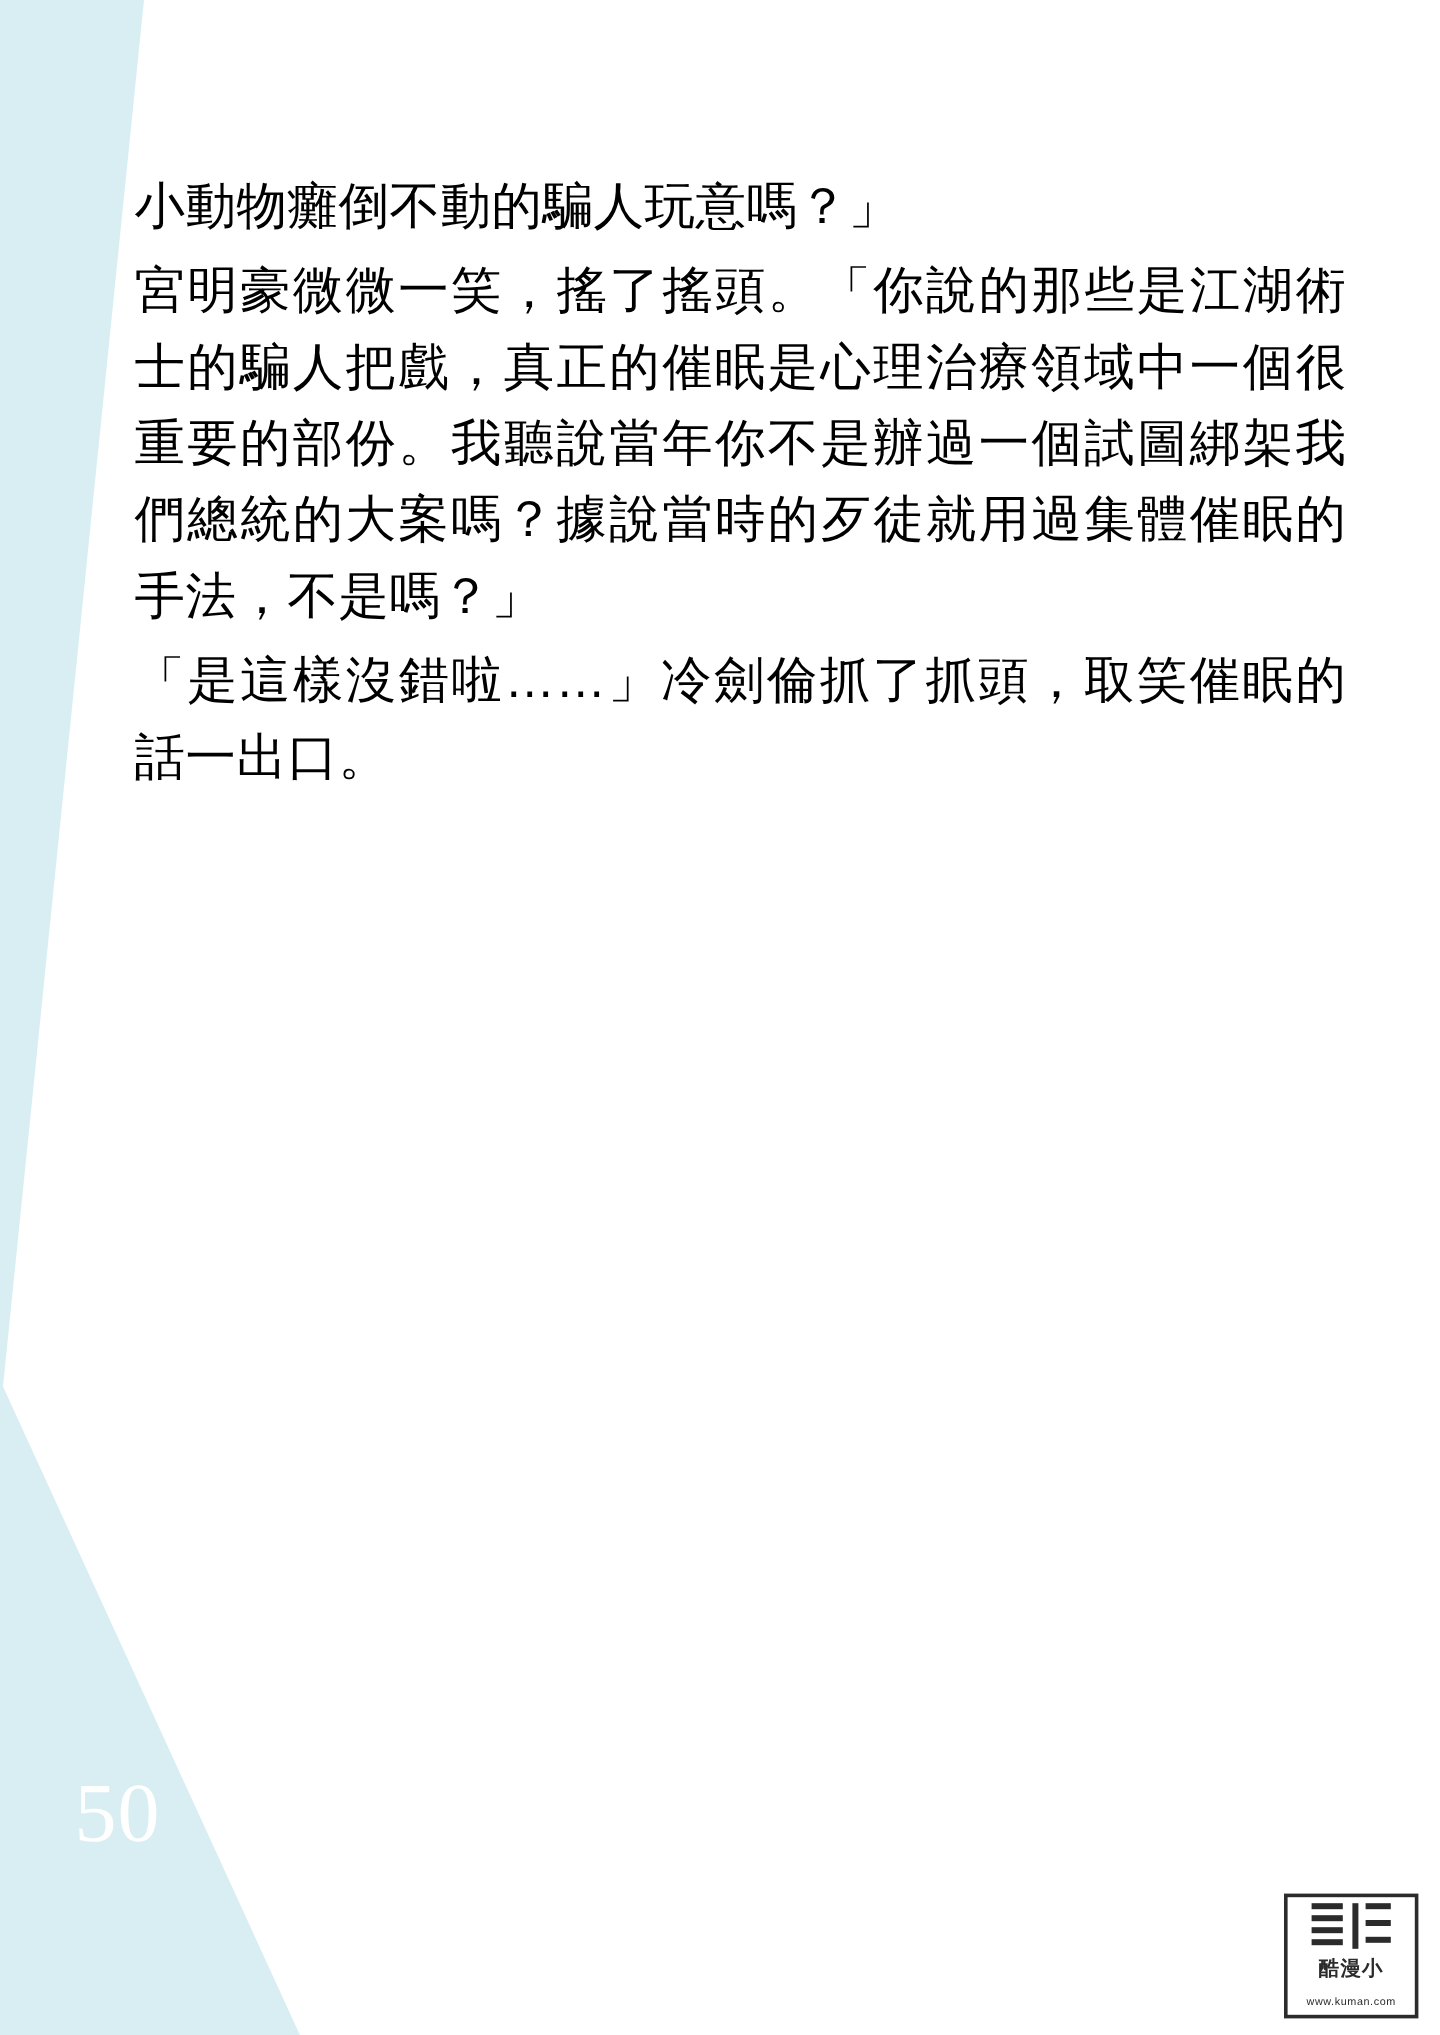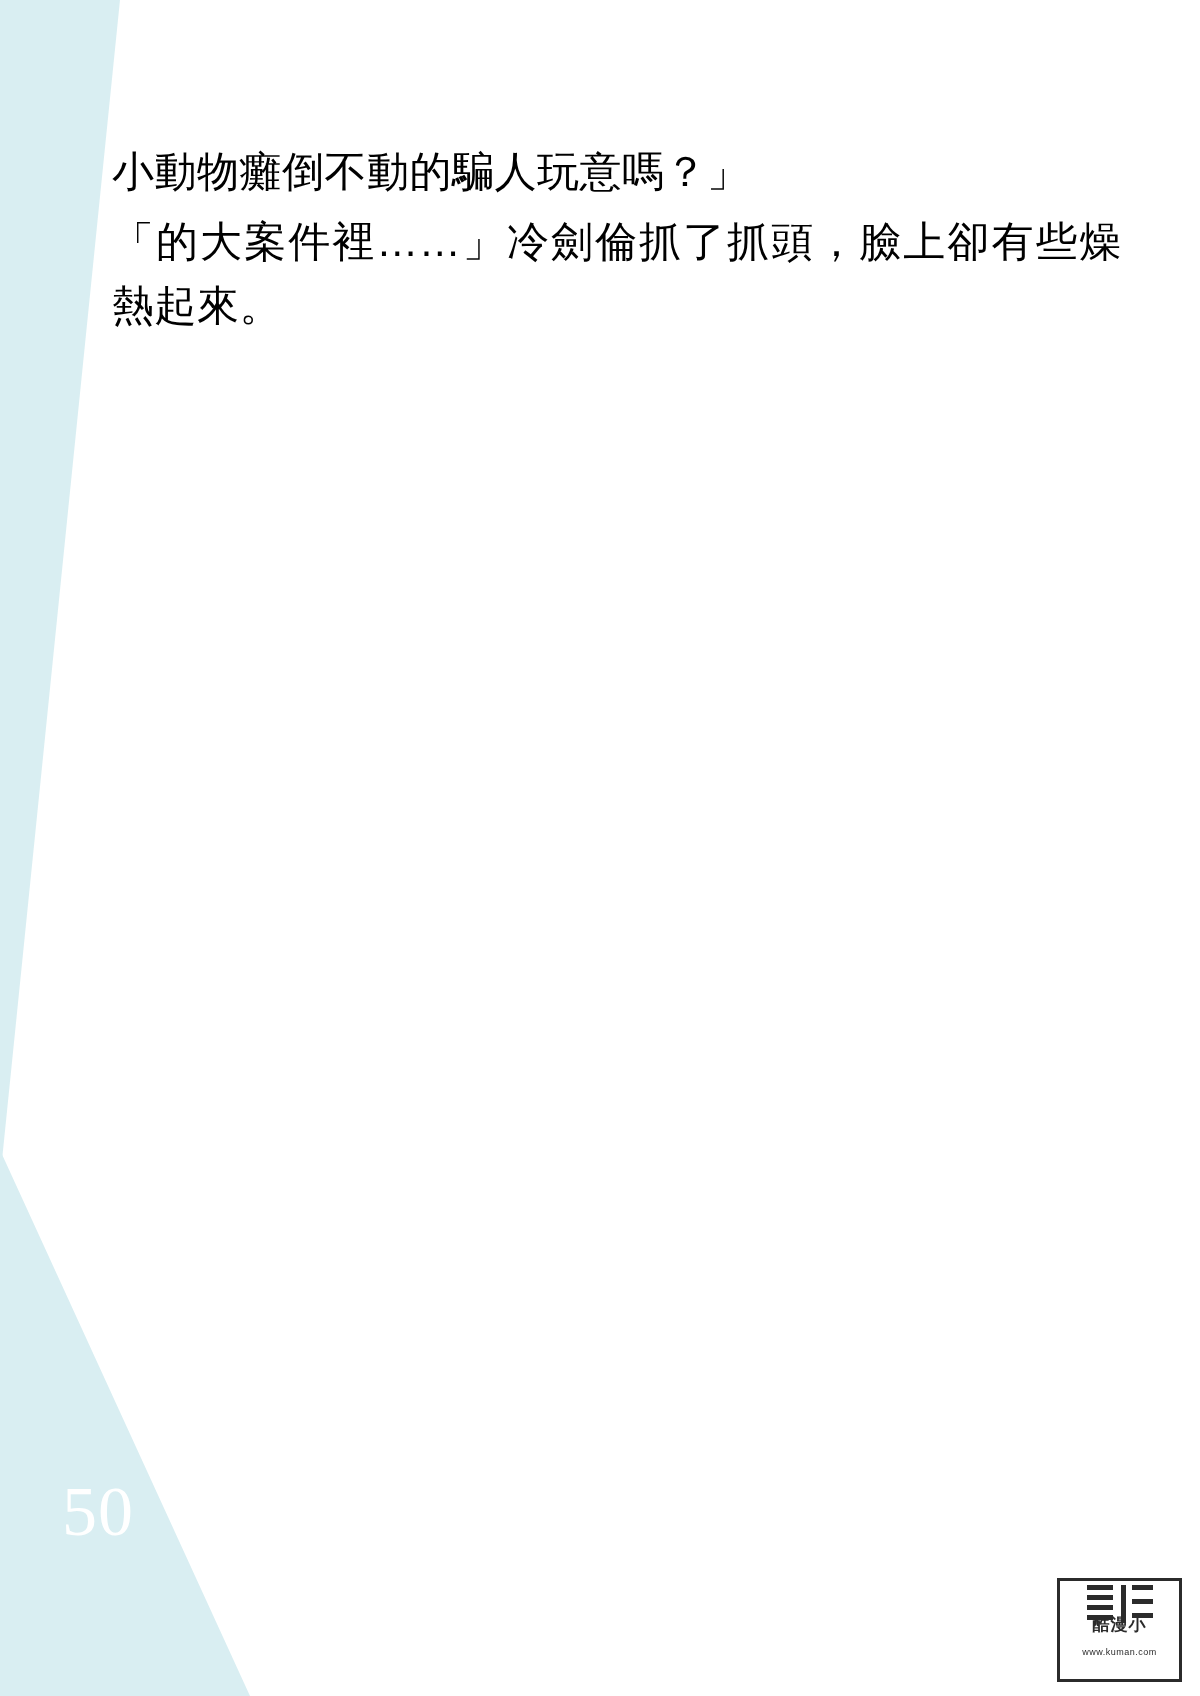--- a/index.html
+++ b/index.html
@@ -73,29 +73,29 @@
     color: #ffffff;
     font-family: "Liberation Serif", serif;
     z-index: 3;
     letter-spacing: 1px;
   }
 
   .watermark {
     position: absolute;
     right: 18px;
     bottom: 14px;
-    width: 125px;
+    width: 112px;
     height: 104px;
     border: 3px solid #2b2b2b;
     box-sizing: border-box;
     display: flex;
     flex-direction: column;
     align-items: center;
     justify-content: flex-end;
-    padding-bottom: 22px;
+    padding-bottom: 6px;
     z-index: 3;
     background: #ffffff;
   }
   .watermark .wm-mark {
     width: 70px;
     height: 44px;
     margin-bottom: 6px;
     position: relative;
   }
   .watermark .wm-mark .bar {
@@ -119,21 +119,22 @@
 </style>
 </head>
 <body>
 
 <div class="corner-top-left"></div>
 <div class="corner-bottom-left"></div>
 
 <div class="page-content">
   <div class="text-block">
     <p class="para">小動物癱倒不動的騙人玩意嗎？」</p>
-    <p class="para">「的大案件裡……」冷劍倫抓了抓頭，臉上卻有些燥熱起來。</p>
+    <p class="para">宮明豪微微一笑，搖了搖頭。「你說的那些是江湖術士的騙人把戲，真正的催眠是心理治療領域中一個很重要的部份。我聽說當年你不是辦過一個試圖綁架我們總統的大案嗎？據說當時的歹徒就用過集體催眠的手法，不是嗎？」</p>
+    <p class="para">「是這樣沒錯啦……」冷劍倫抓了抓頭，取笑催眠的話一出口。</p>
   </div>
 </div>
 
 <div class="page-number">50</div>
 
 <div class="watermark">
   <div class="wm-mark">
     <div class="bar" style="left:2px; top:4px; width:26px; height:5px;"></div>
     <div class="bar" style="left:2px; top:14px; width:26px; height:5px;"></div>
     <div class="bar" style="left:2px; top:24px; width:26px; height:5px;"></div>

